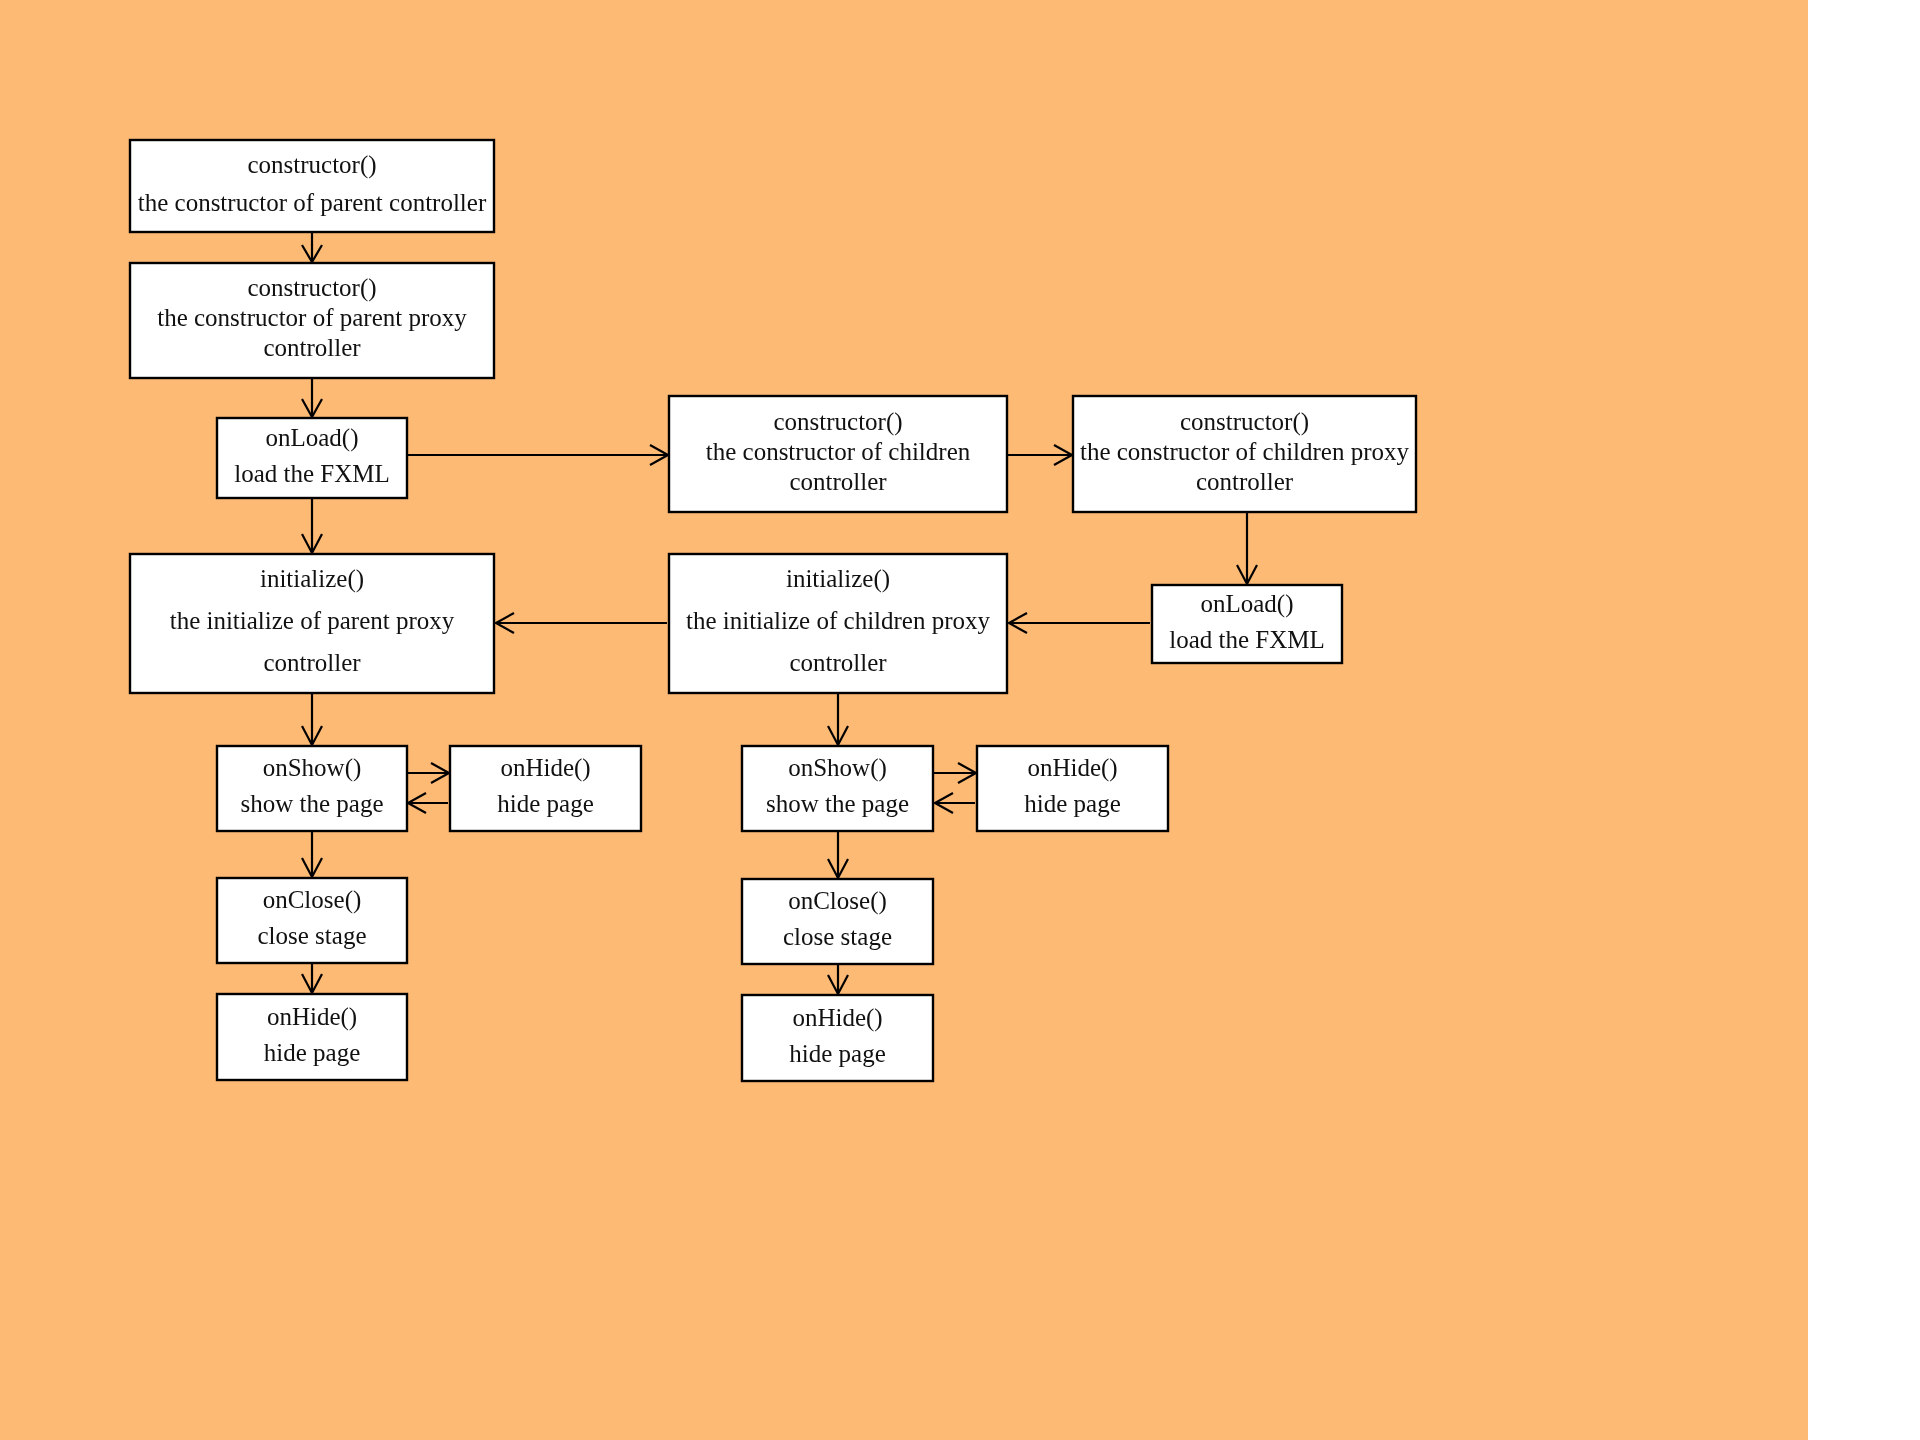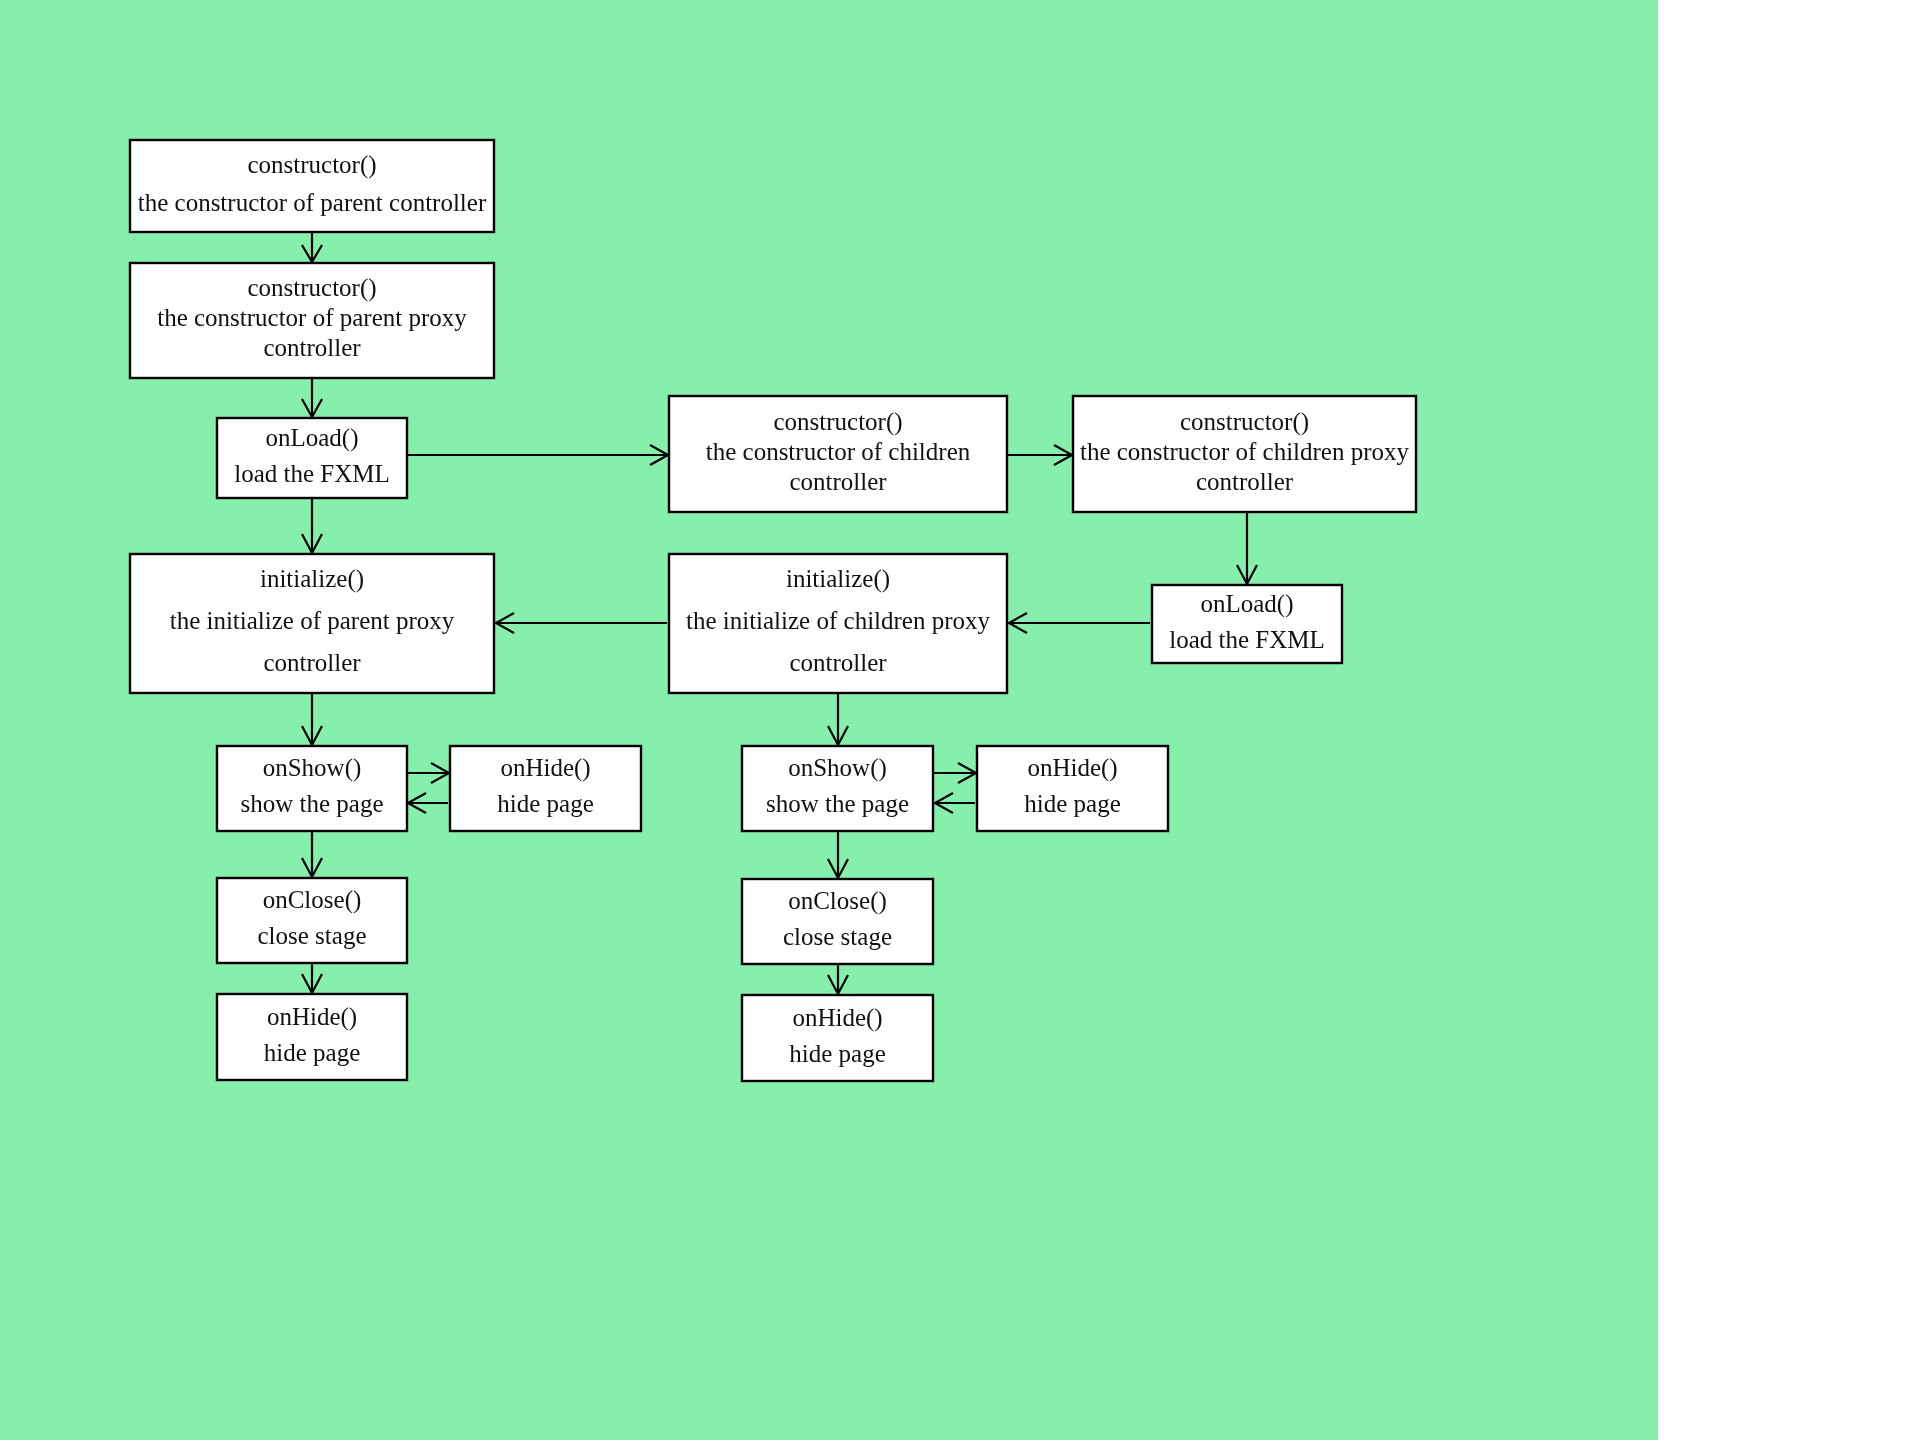--- a/index.html
+++ b/index.html
@@ -2,23 +2,23 @@
 <html><head>
 <meta charset="utf-8">
 <style>
   html, body {
     margin: 0;
     padding: 0;
     background: #ffffff;
   }
   #stage {
     position: relative;
-    width: 1658px;
+    width: 1808px;
     height: 1440px;
-    background: #86efac;
+    background: #fdba74;
     overflow: hidden;
     font-family: "Liberation Serif", "DejaVu Serif", serif;
   }
   svg#flow {
     position: absolute;
     left: 0;
     top: 0;
     width: 1920px;
     height: 1440px;
   }

